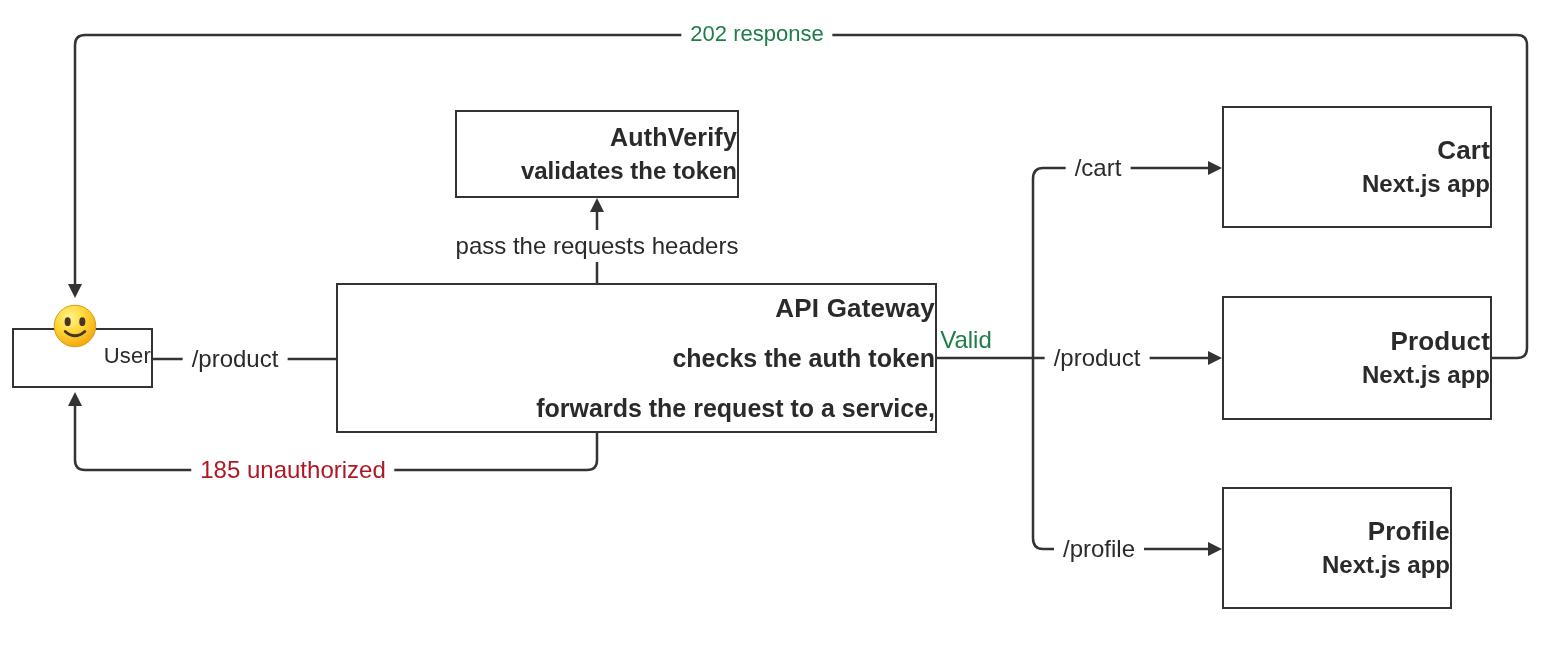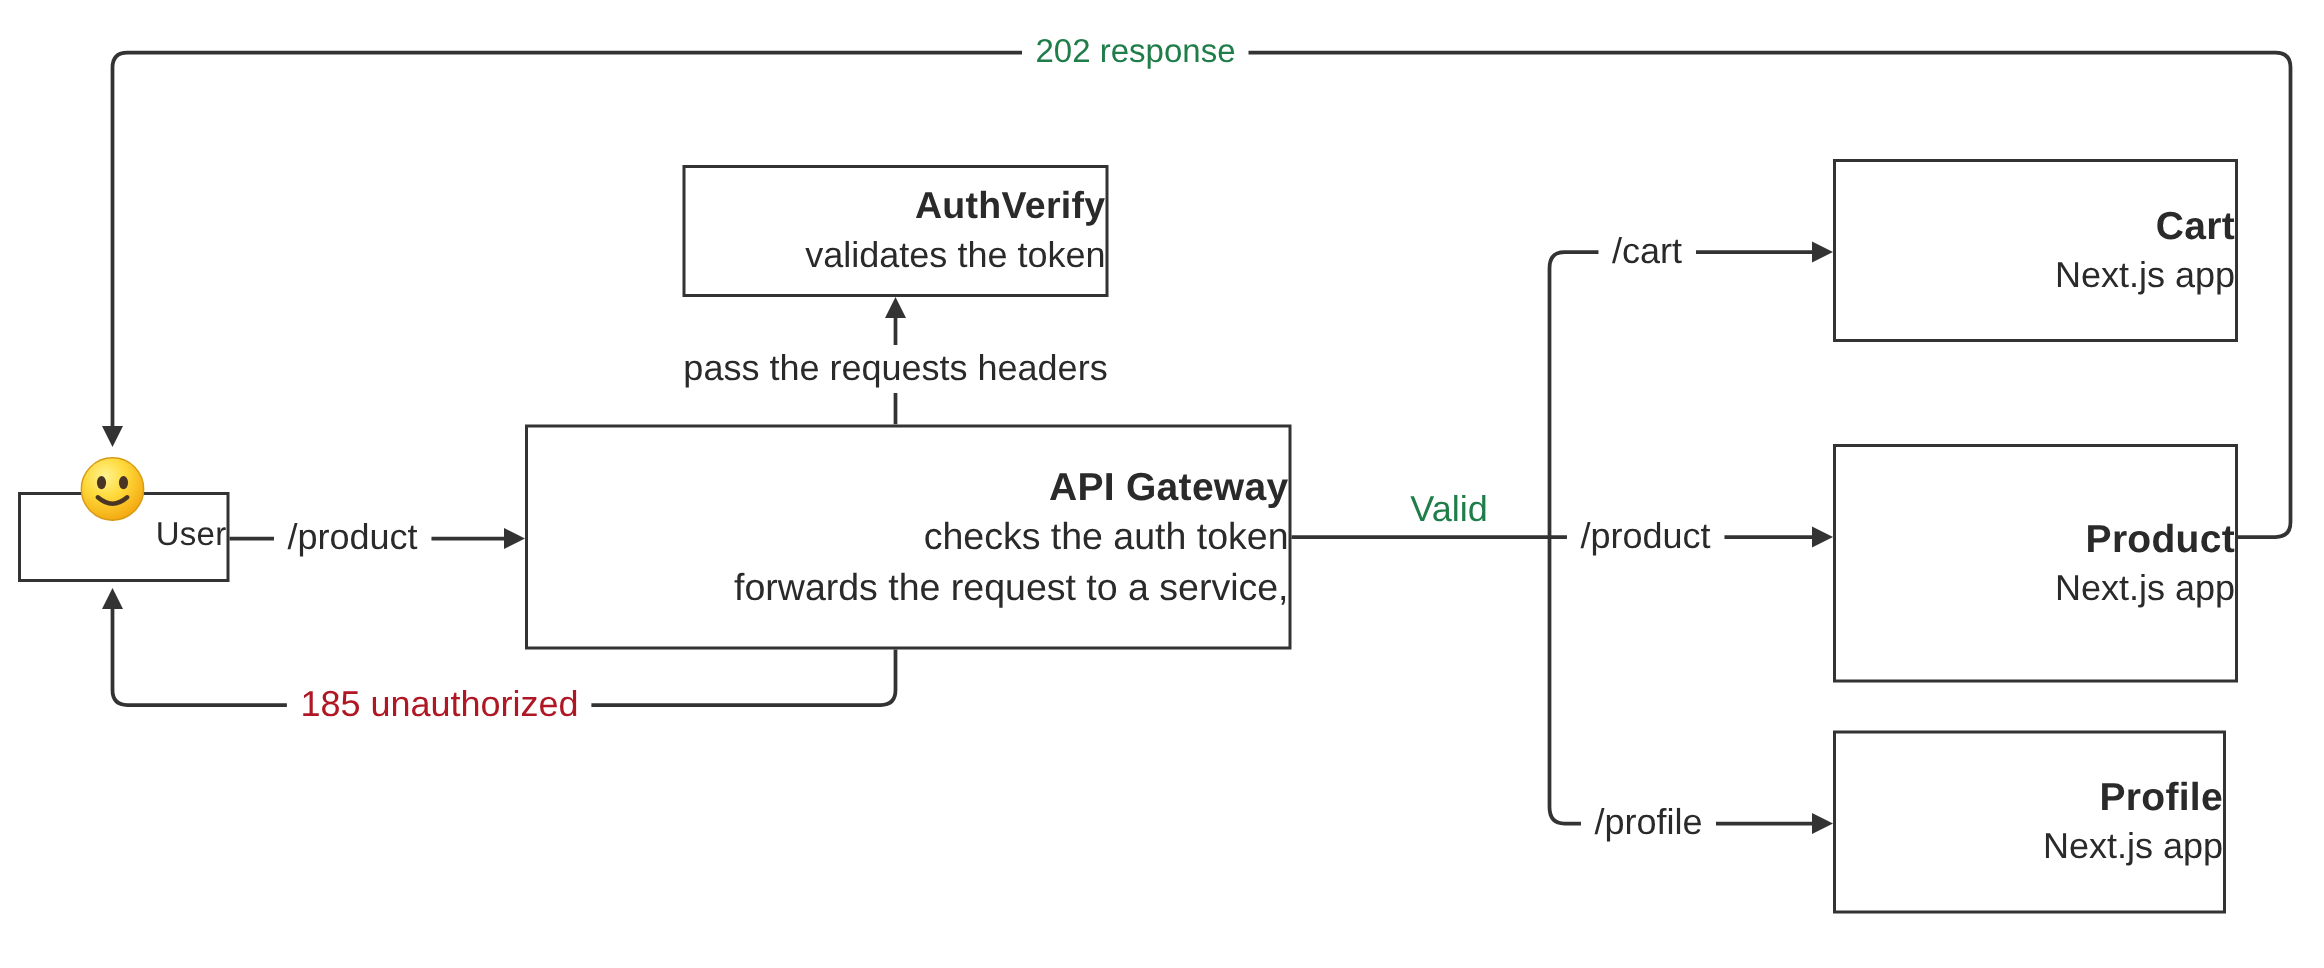--- a/index.html
+++ b/index.html
@@ -41,21 +41,21 @@
     justify-content: center;
     text-align: center;
     line-height: 34px;
   }
   .node .title {
     font-weight: 600;
     font-size: 26px;
     letter-spacing: 0.2px;
   }
   .node .subtitle {
-    font-weight: 400;
+    font-weight: 700;
     font-size: 24px;
   }
   .user-node {
     left: 12px; top: 328px;
     width: 141px; height: 60px;
     justify-content: flex-end;
     padding-bottom: 18px;
     line-height: 24px;
   }
   .user-node .title {
@@ -68,27 +68,27 @@
     width: 44px; height: 44px;
     z-index: 3;
   }
   .auth-node {
     left: 455px; top: 110px;
     width: 284px; height: 88px;
   }
   .auth-node .title { font-size: 25px; }
   .auth-node .subtitle { font-size: 24px; }
   .gateway-node {
-    left: 350px; top: 283px;
-    width: 511px; height: 150px;
+    left: 336px; top: 283px;
+    width: 601px; height: 150px; gap: 16px;
   }
   .gateway-node .subtitle { font-size: 25px; }
   .cart-node    { left: 1222px; top: 106px; width: 270px; height: 122px; }
-  .product-node { left: 1222px; top: 296px; width: 270px; height: 159px; }
-  .profile-node { left: 1222px; top: 487px; width: 262px; height: 122px; }
+  .product-node { left: 1222px; top: 296px; width: 270px; height: 124px; }
+  .profile-node { left: 1222px; top: 487px; width: 230px; height: 122px; }
   .edge-label {
     position: absolute;
     transform: translate(-50%, -50%);
     background: #ffffff;
     padding: 2px 9px;
     font-size: 24px;
     white-space: nowrap;
     z-index: 2;
     color: #2a2a2a;
   }

